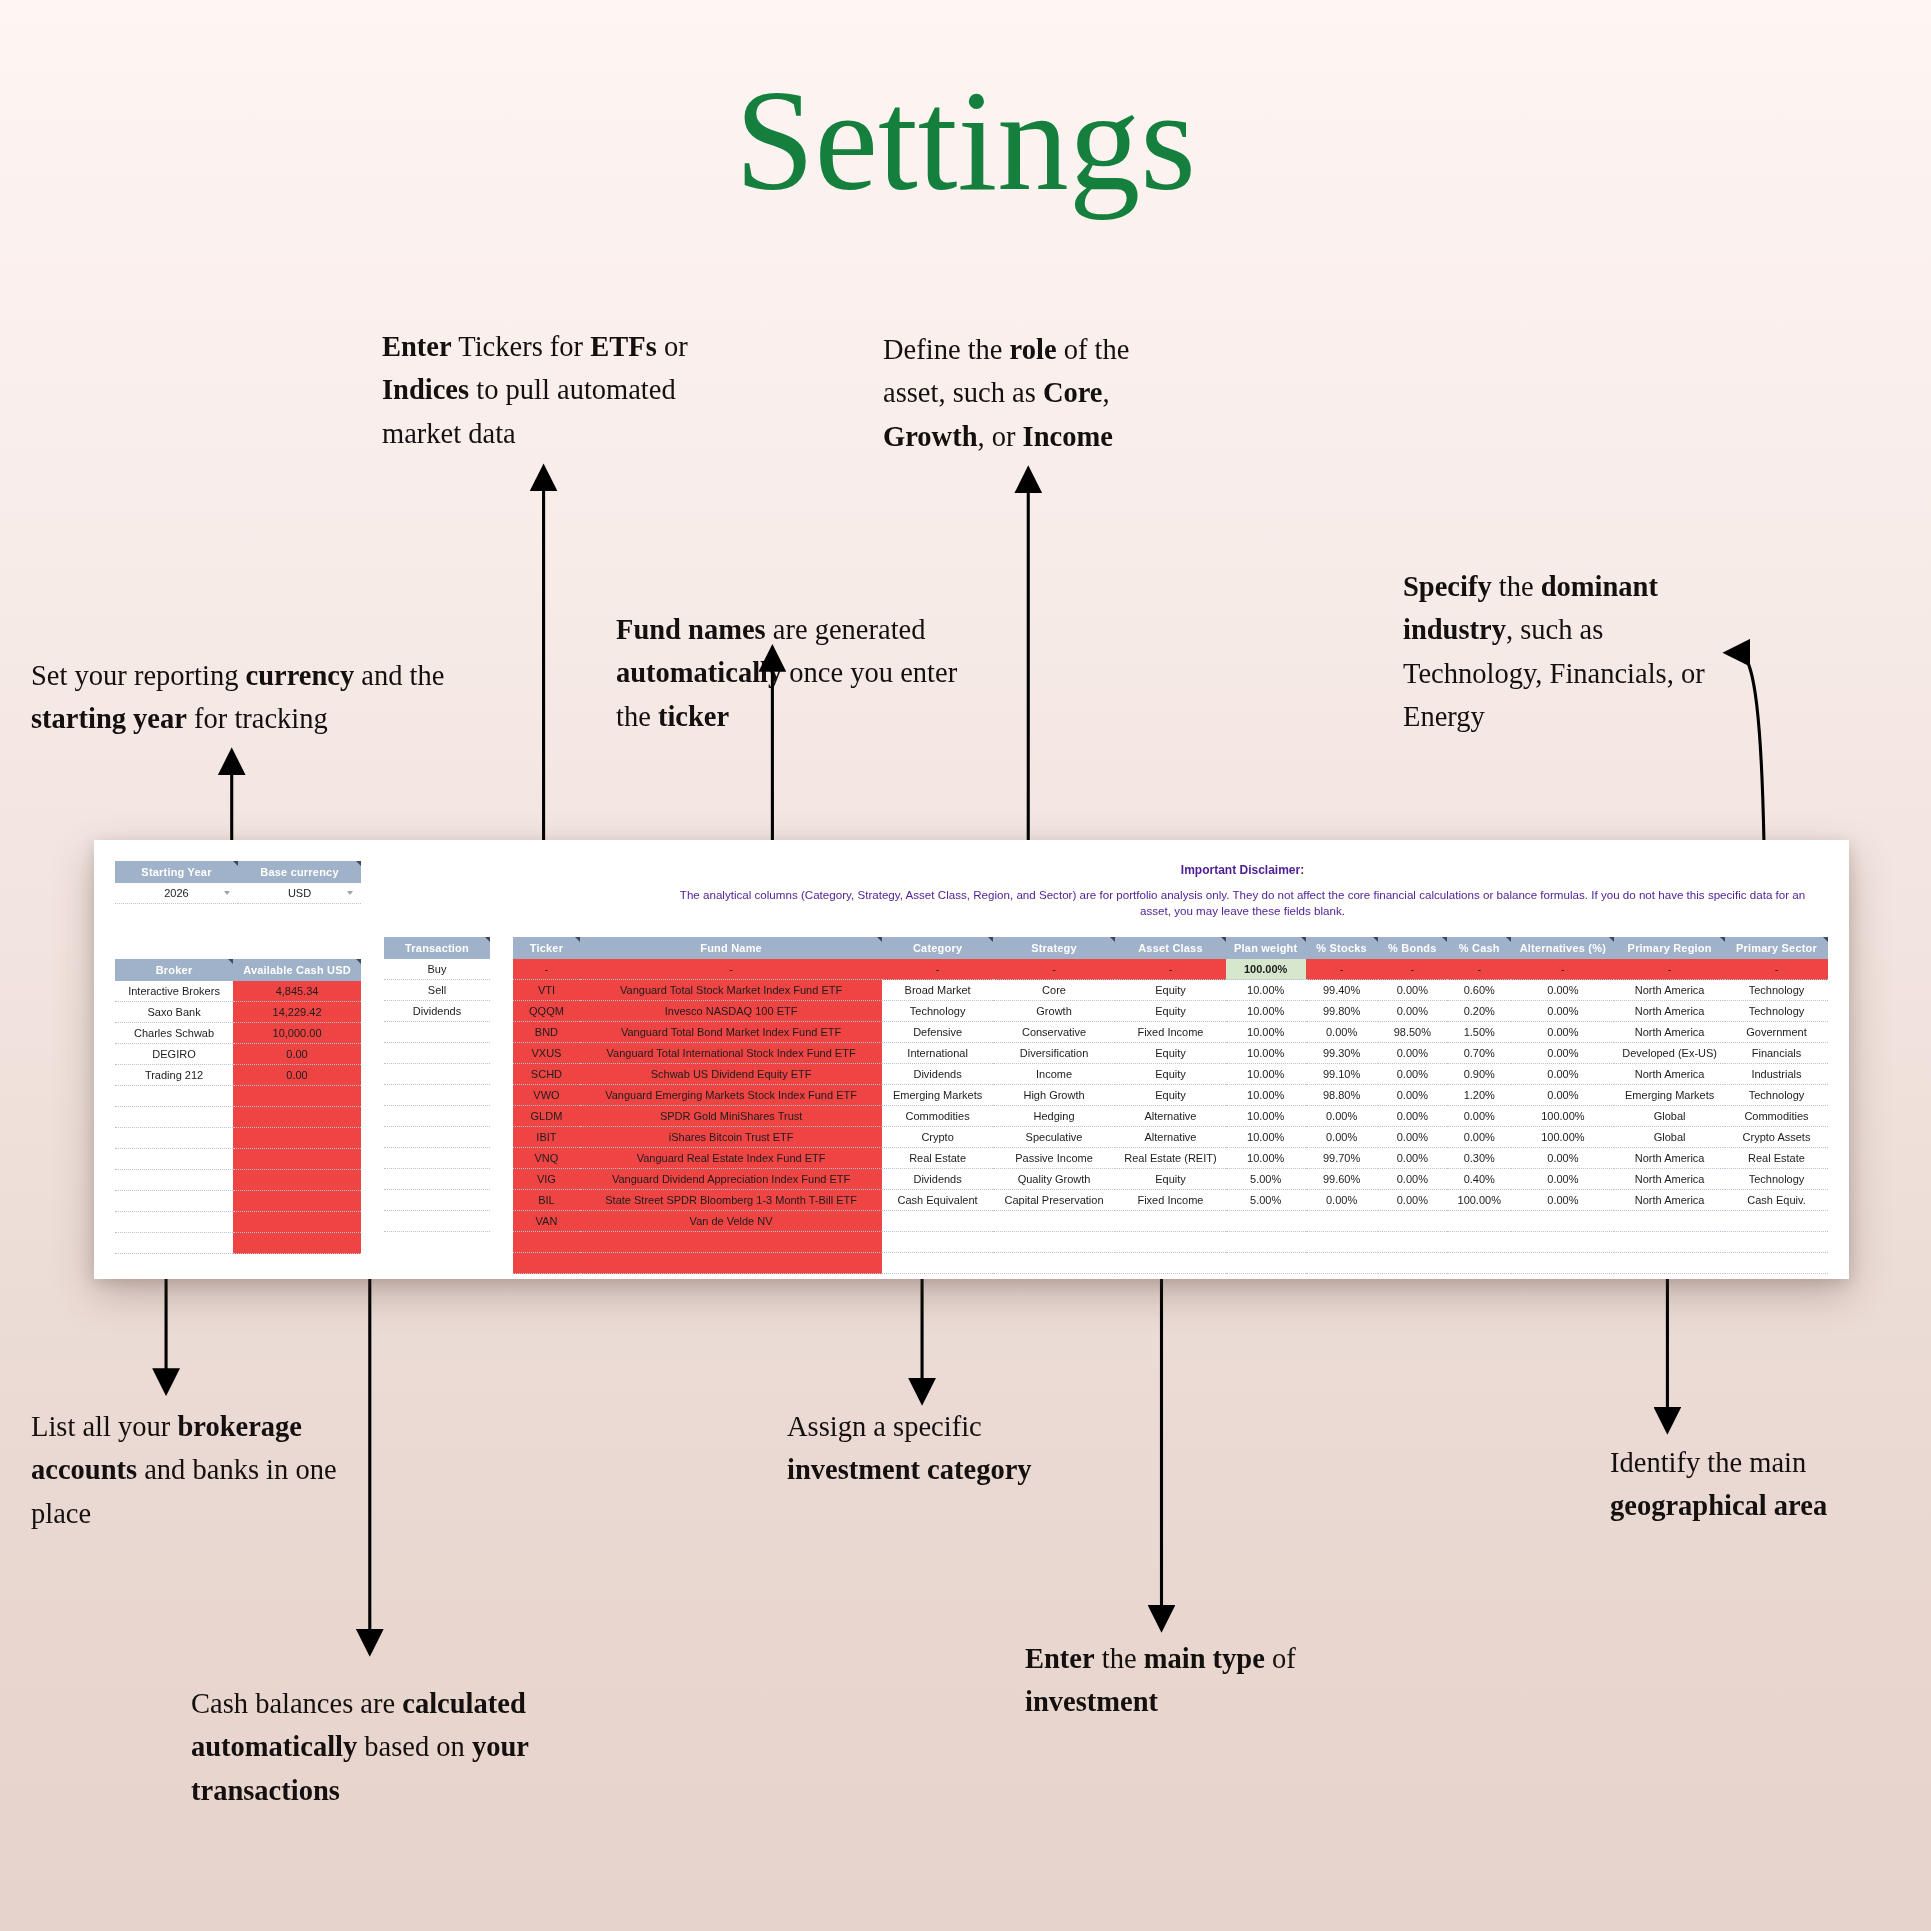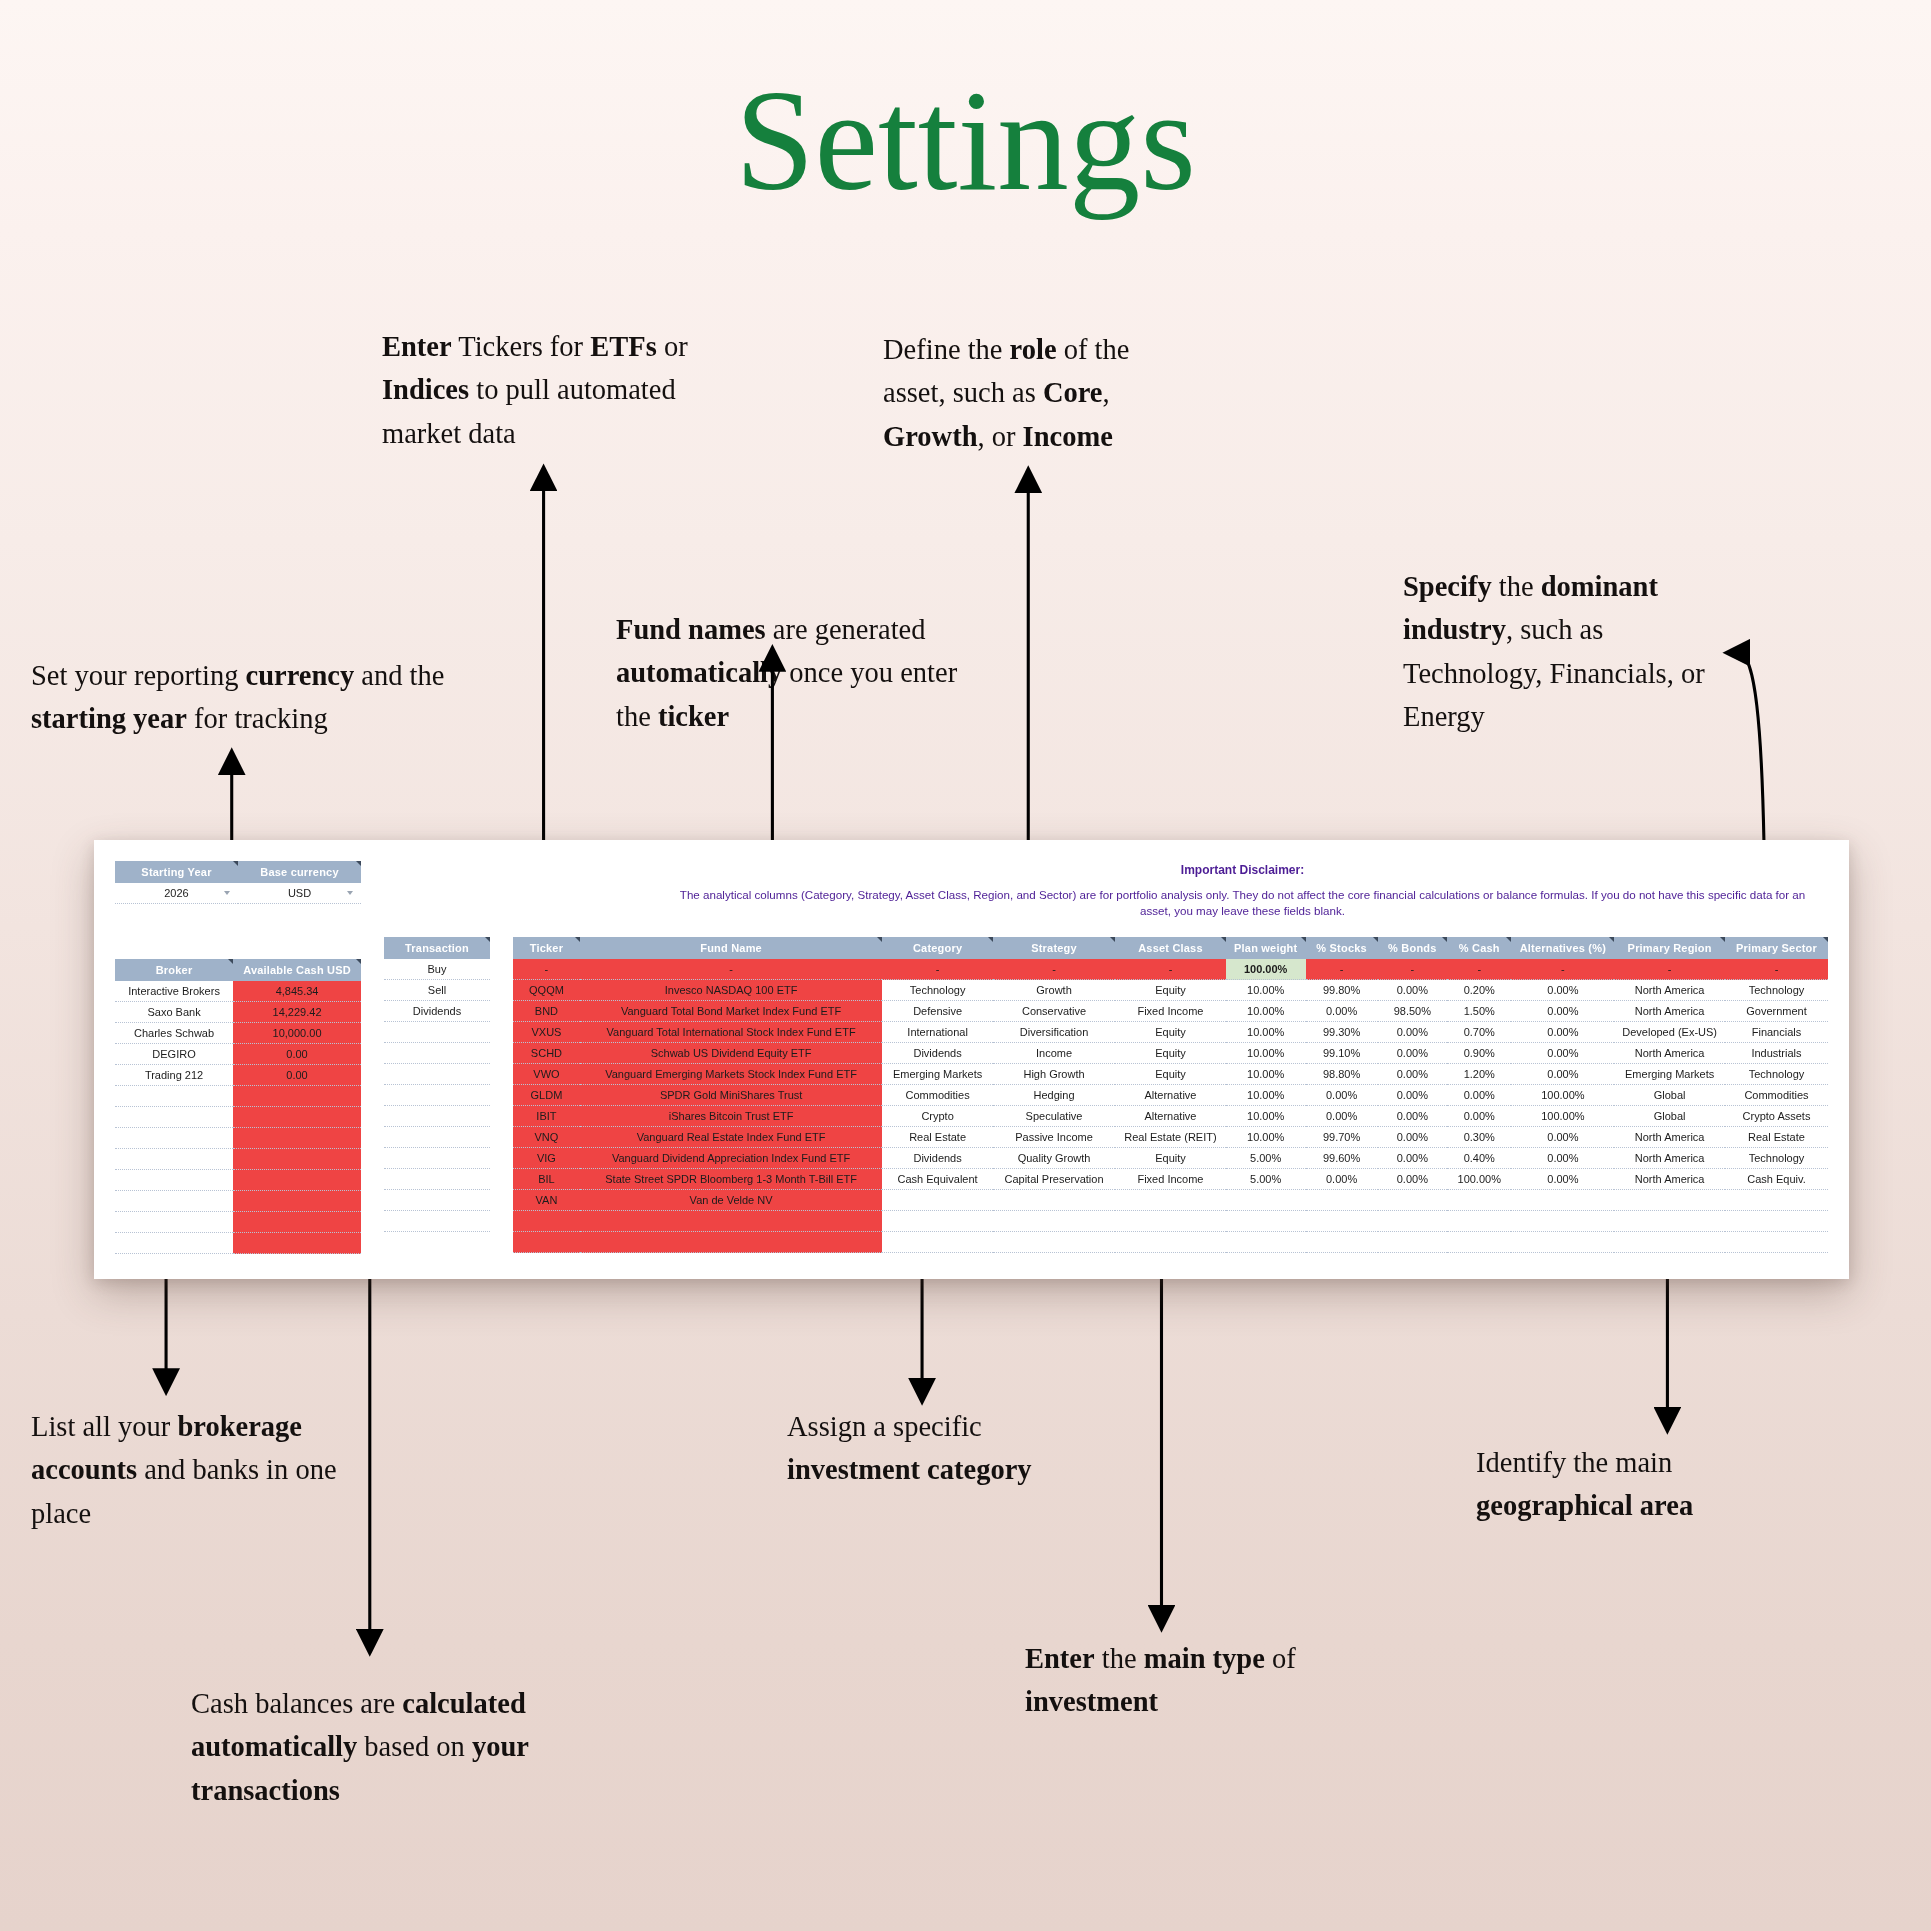--- a/index.html
+++ b/index.html
@@ -48,21 +48,21 @@
   }
   .anno b { font-weight: 700; }
 
   .anno-a { top: 325px; left: 382px; width: 348px; }
   .anno-b { top: 328px; left: 883px; width: 309px; }
   .anno-c { top: 565px; left: 1403px; width: 328px; }
   .anno-d { top: 654px; left:  31px; width: 454px; }
   .anno-e { top: 608px; left: 616px; width: 348px; }
   .anno-f { top: 1405px; left:  31px; width: 328px; }
   .anno-g { top: 1405px; left: 787px; width: 319px; }
-  .anno-h { top: 1441px; left: 1476px; width: 290px; }
+  .anno-h { top: 1441px; left: 1610px; width: 290px; }
   .anno-i { top: 1637px; left: 1025px; width: 319px; }
   .anno-j { top: 1682px; left: 191px; width: 406px; }
 
   
   .arrows {
     position: absolute;
     top: 0; left: 0;
     width: 1931px;
     height: 1931px;
     pointer-events: none;
@@ -401,20 +401,34 @@
               <td class="tint">-</td>
               <td class="green">100.00%</td>
               <td class="tint">-</td>
               <td class="tint">-</td>
               <td class="tint">-</td>
               <td class="tint">-</td>
               <td class="tint">-</td>
               <td class="tint">-</td>
             </tr>
             <tr>
+              <td class="tint">VTI</td>
+              <td class="tint">Vanguard Total Stock Market Index Fund ETF</td>
+              <td>Broad Market</td>
+              <td>Core</td>
+              <td>Equity</td>
+              <td>10.00%</td>
+              <td>99.40%</td>
+              <td>0.00%</td>
+              <td>0.60%</td>
+              <td>0.00%</td>
+              <td>North America</td>
+              <td>Technology</td>
+            </tr>
+            <tr>
               <td class="tint">QQQM</td>
               <td class="tint">Invesco NASDAQ 100 ETF</td>
               <td>Technology</td>
               <td>Growth</td>
               <td>Equity</td>
               <td>10.00%</td>
               <td>99.80%</td>
               <td>0.00%</td>
               <td>0.20%</td>
               <td>0.00%</td>

